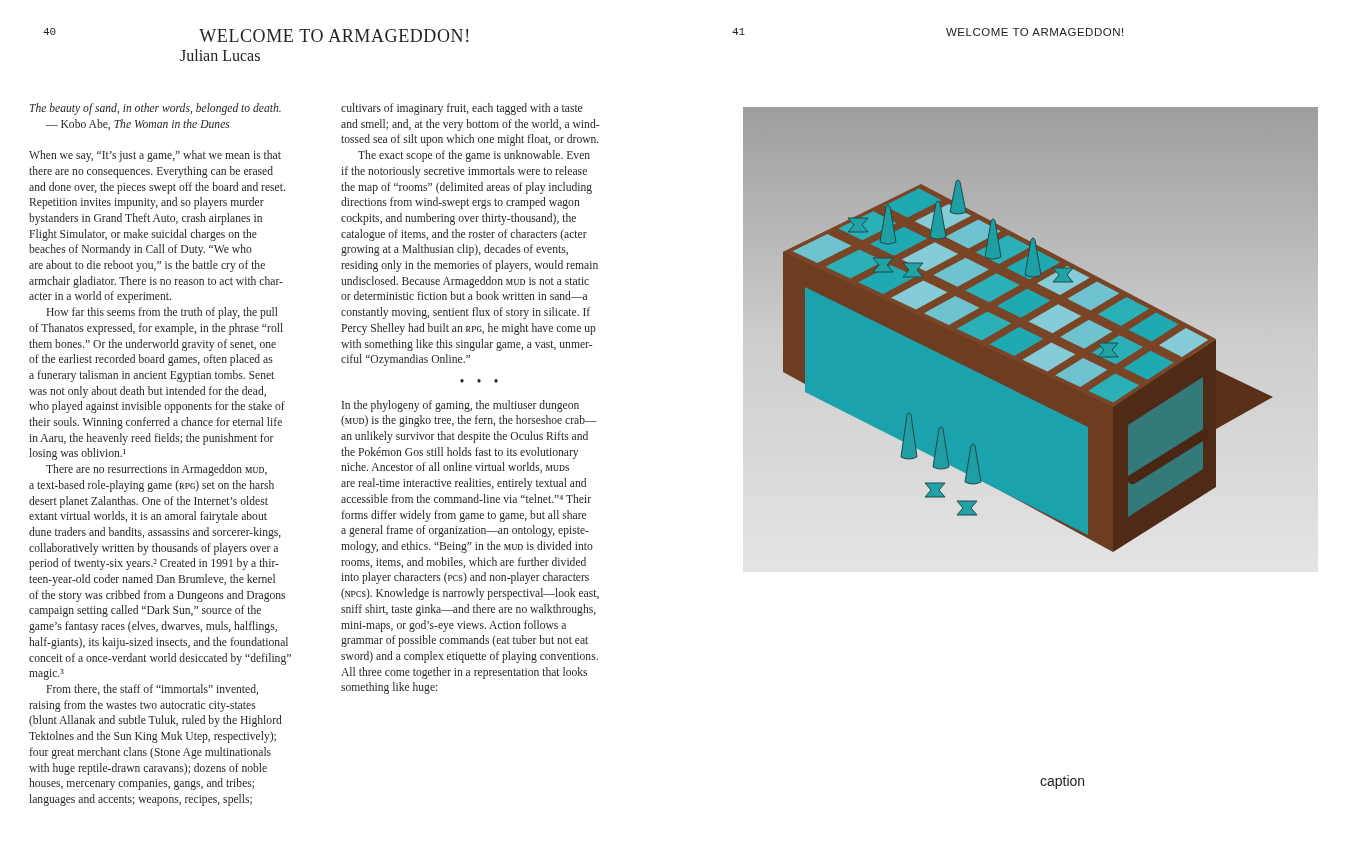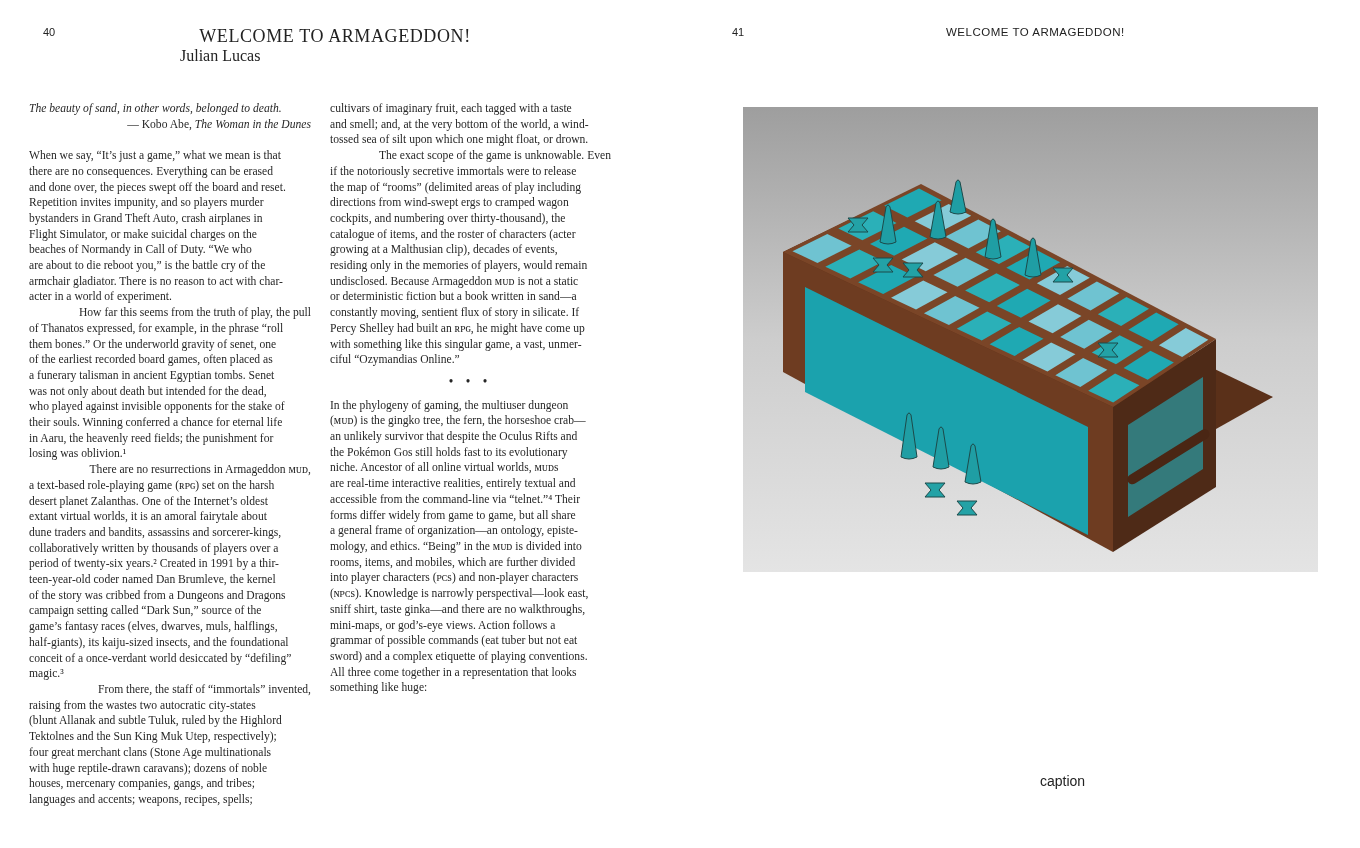--- a/index.html
+++ b/index.html
@@ -1,41 +1,41 @@
 <!DOCTYPE html>
 <html><head>
 <meta charset="utf-8">
 <style>
   html, body { margin: 0; padding: 0; }
   body {
     width: 1360px; height: 848px; background: #ffffff; position: relative; overflow: hidden;
     font-family: "Liberation Serif", "DejaVu Serif", serif; color: #1e1e1e;
   }
   .page-num {
-    position: absolute; top: 26px; font-family: Liberation Sans, sans-serif; font-size: 11px; color: #222;
+    position: absolute; top: 26px; font-family: Liberation Mono, monospace; font-size: 11px; color: #222;
   }
   .title-left {
     position: absolute; left: 180px; width: 310px; top: 26px; text-align: center;
     font-family: "Liberation Serif", serif; font-size: 18px; letter-spacing: 0.6px; color: #222;
   }
   .author {
     position: absolute; left: 180px; width: 310px; top: 47px; text-align: left;
     font-size: 16px; color: #222;
   }
   .running-head {
     position: absolute; left: 946px; top: 26px; font-family: "Liberation Sans", sans-serif;
     font-size: 11.5px; letter-spacing: 0.5px; color: #222;
   }
   .col {
     position: absolute; top: 101px; font-size: 11.6px; line-height: 15.7px; color: #262626;
   }
   .col-left { left: 29px; width: 282px; }
-  .col-mid { left: 330px; width: 281px; }
+  .col-mid { left: 341px; width: 281px; }
   .line { white-space: nowrap; display: block; }
-  .indent { padding-left: 17px; text-align: right; }
+  .indent { padding-left: 17px; }
   .epigraph-line { font-style: italic; }
   .gap { height: 15.7px; display: block; }
   .dots { text-align: center; display: block; letter-spacing: 5px; font-weight: bold; margin: 6px 0 8px 0; }
   .mono { font-family: "Liberation Mono", "DejaVu Sans Mono", monospace; font-size: 9.6px; color: #555; line-height: 15.8px; white-space: pre; display: block; }
   .code { margin-top: 16px; }
   .photo {
     position: absolute; left: 743px; top: 107px; width: 575px; height: 465px; overflow: hidden;
     background: radial-gradient(ellipse at 55% 70%, #e2e2e2 0%, #cfcfcf 45%, #a9a9a9 100%);
   }
   .caption {

